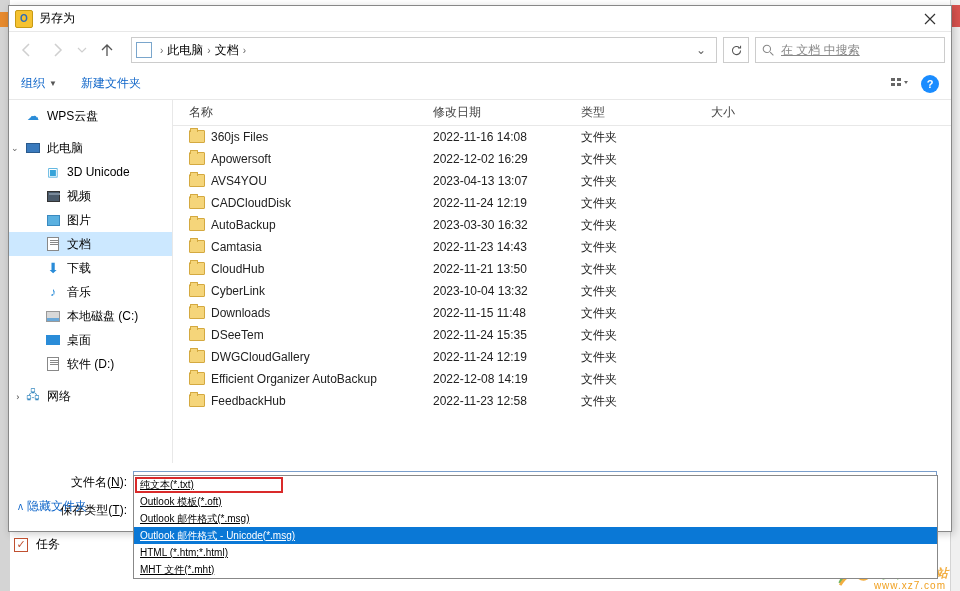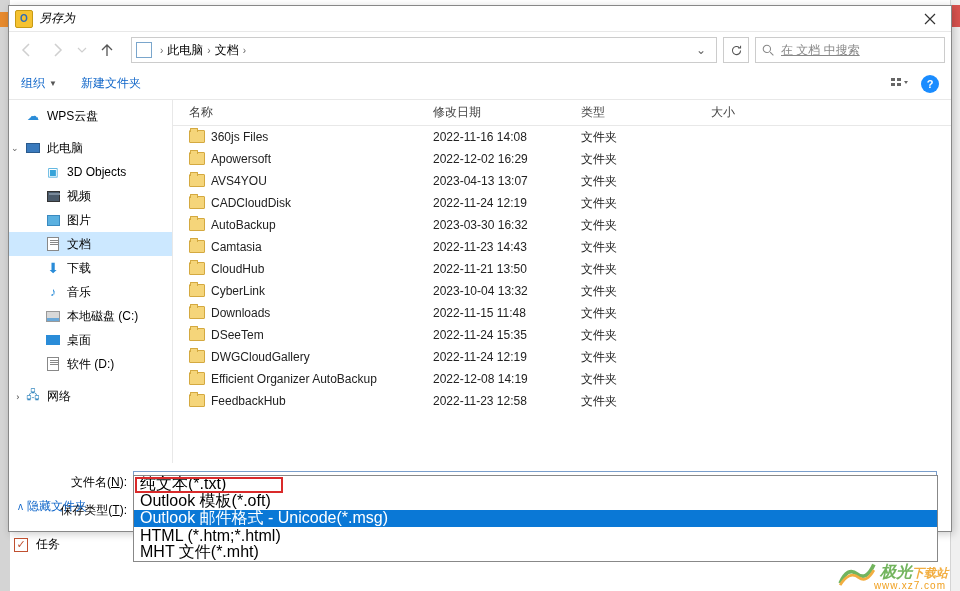--- a/index.html
+++ b/index.html
@@ -8,21 +8,21 @@
   .bg-left-strip { position: absolute; left: 0; top: 0; width: 10px; height: 100%; background: #d4d4d4; }
   .bg-orange { position: absolute; left: 0; top: 12px; width: 8px; height: 15px; background: #e68a2e; }
   .bg-right-strip { position: absolute; right: 0; top: 0; width: 10px; height: 100%; background: #f0f0f0; border-left: 1px solid #d4d4d4; }
   .bg-red { position: absolute; right: 0; top: 5px; width: 10px; height: 22px; background: #d9534f; }
   
   .dialog { position: absolute; left: 8px; top: 5px; width: 944px; height: 527px; background: #fff; border: 1px solid #888; box-shadow: 2px 2px 8px rgba(0,0,0,0.2); display: flex; flex-direction: column; }
   
   .titlebar { height: 26px; display: flex; align-items: center; background: #fff; border-bottom: 1px solid #e8e8e8; }
   .titlebar-icon { width: 18px; height: 18px; margin: 0 6px; background: #f5c230; border: 1px solid #c79a15; border-radius: 2px; display: flex; align-items: center; justify-content: center; }
   .titlebar-icon span { color: #2e6bb8; font-weight: bold; font-size: 10px; }
-  .titlebar-text { flex: 1; font-size: 12px; color: #000; font-style: italic; }
+  .titlebar-text { flex: 1; font-size: 12px; color: #000; }
   .titlebar-close { width: 42px; height: 26px; display: flex; align-items: center; justify-content: center; cursor: pointer; }
   
   .navbar { height: 36px; display: flex; align-items: center; padding: 0 6px; gap: 6px; }
   .nav-btn { width: 24px; height: 24px; display: flex; align-items: center; justify-content: center; color: #888; cursor: pointer; }
   .nav-btn.dis { opacity: 0.4; }
   .nav-up { margin-right: 6px; }
   .breadcrumb { flex: 1; height: 26px; border: 1px solid #ccc; display: flex; align-items: center; padding: 0 4px; background: #fff; }
   .bc-icon { width: 16px; height: 16px; border: 1px solid #7aa6cc; background: #fff; margin-right: 4px; }
   .bc-sep { color: #666; margin: 0 4px; font-size: 10px; }
   .bc-dd { margin-left: auto; width: 22px; text-align: center; color: #666; }
@@ -71,21 +71,21 @@
   
   .bottomfields { padding: 8px 14px 4px 14px; }
   .field-row { display: flex; align-items: center; margin-bottom: 6px; }
   .field-label { width: 110px; text-align: right; padding-right: 6px; }
   .field-label u { text-decoration: underline; }
   .field-input { flex: 1; height: 22px; border: 1px solid #7a9ecb; background: #fff; padding: 0 6px; display: flex; align-items: center; }
   .field-select { flex: 1; height: 22px; border: 1px solid #7a9ecb; background: linear-gradient(#e4eefb, #cfe0f5); padding: 0 6px; display: flex; align-items: center; color: #000; position: relative; }
   .field-select .sel-arrow { margin-left: auto; color: #555; }
   
   .dropdown { position: absolute; left: 133px; top: 475px; width: 805px; background: #fff; border: 1px solid #888; z-index: 50; }
-  .dd-item { height: 17px; padding: 0 6px; display: flex; align-items: center; font-size: 16px; cursor: pointer; }
+  .dd-item { height: 17px; padding: 0 6px; display: flex; align-items: center; font-size: 10px; cursor: pointer; text-decoration: underline; }
   .dd-item.highlight { background: #0a78d6; color: #fff; }
   .red-box { position: absolute; left: 135px; top: 477px; width: 148px; height: 16px; border: 2px solid #d92a2a; z-index: 60; pointer-events: none; }
   
   .hide-folders { position: absolute; left: 18px; top: 498px; display: flex; align-items: center; gap: 4px; color: #1066c9; font-size: 13px; cursor: pointer; }
   .hide-folders .chev { font-size: 10px; }
   
   .task-row { position: absolute; left: 14px; top: 536px; display:flex; align-items:center; gap:8px; }
   .task-check { width:14px; height:14px; border:1px solid #c05030; background:#fff; display:flex; align-items:center; justify-content:center; color:#c05030; font-size:11px; }
   
   .watermark { position: absolute; right: 12px; bottom: 4px; display:flex; align-items:center; gap:4px; opacity:0.85; }
@@ -190,21 +190,21 @@
       <div class="side-gap"></div>
       <div class="side-item" style="padding-left:16px;position:relative">
           <span class="side-expand">⌄</span>
           <span class="side-icon">
             <span class="icon-pc"></span>
           </span>
           <span>此电脑</span>
         </div>
       <div class="side-item child">
           <span class="side-icon icon-3d">▣</span>
-          <span>3D Objects</span>
+          <span>3D Unicode</span>
         </div>
       <div class="side-item child">
           <span class="side-icon">
             <span class="icon-video"></span>
           </span>
           <span>视频</span>
         </div>
       <div class="side-item child">
           <span class="side-icon">
             <span class="icon-pic"></span>
@@ -394,20 +394,21 @@
           <span>Outlook 邮件格式 - Unicode(*.msg)</span>
           <span class="sel-arrow" style="font-size:9px">⌄</span>
         </div>
     </div>
   </div>
 </div>
 
 <div class="dropdown">
   <div class="dd-item">纯文本(*.txt)</div>
   <div class="dd-item">Outlook 模板(*.oft)</div>
+  <div class="dd-item">Outlook 邮件格式(*.msg)</div>
   <div class="dd-item highlight">Outlook 邮件格式 - Unicode(*.msg)</div>
   <div class="dd-item">HTML (*.htm;*.html)</div>
   <div class="dd-item">MHT 文件(*.mht)</div>
 </div>
 <div class="red-box"></div>
 
 <div class="hide-folders">
   <span class="chev">ʌ</span>
   <span>隐藏文件夹</span>
 </div>

